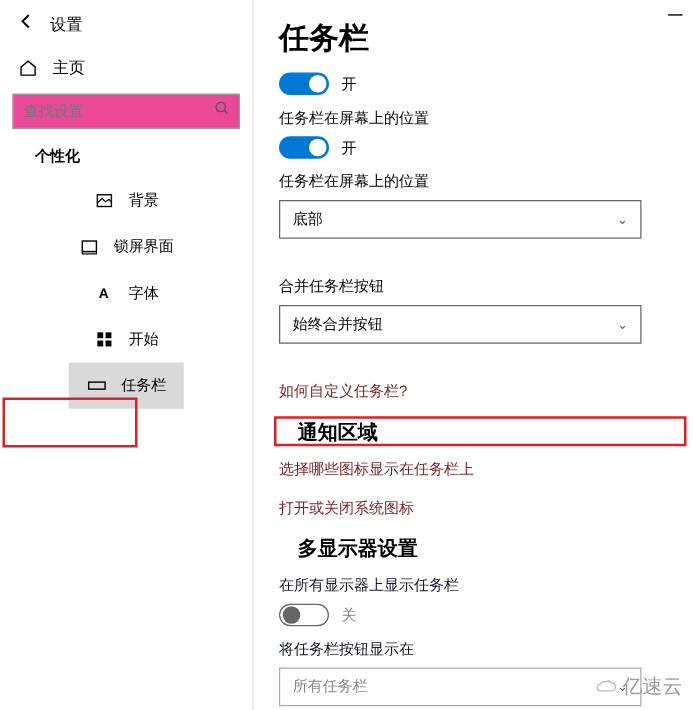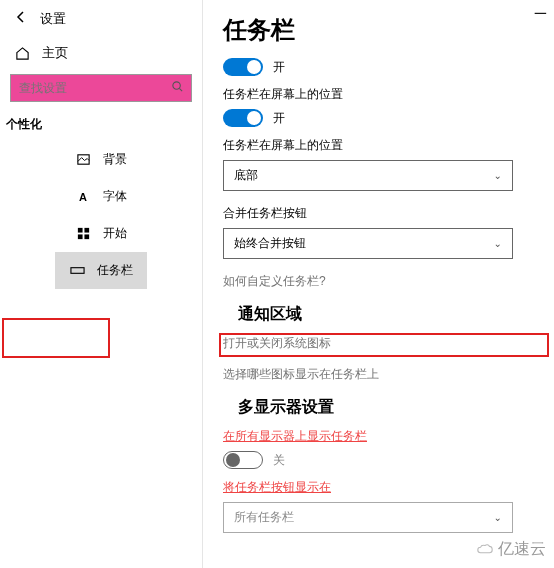--- a/index.html
+++ b/index.html
@@ -6,40 +6,40 @@
     body { width: 554px; height: 568px; background: #fff; display: flex; overflow: hidden; position: relative; }
     .sidebar { width: 203px; height: 100%; border-right: 1px solid #e5e5e5; display: flex; flex-direction: column; }
     .sidebar-header { display: flex; align-items: center; padding: 10px 14px 8px; gap: 12px; }
     .back-btn { cursor: pointer; }
     .title { font-size: 13px; }
     .home-row { display: flex; align-items: center; gap: 12px; padding: 8px 14px; cursor: pointer; }
     .home-row .label { font-size: 13px; text-align: center; }
     .search-wrap { margin: 4px 10px 10px; position: relative; }
     .search-input { width: 100%; padding: 6px 28px 6px 8px; border: 1px solid #999; font-size: 12px; background: #ec4899; }
     .search-icon { position: absolute; right: 8px; top: 50%; transform: translateY(-50%); }
-    .section-label { font-size: 12px; font-weight: bold; padding: 4px 6px 8px; }
+    .section-label { font-size: 12px; font-weight: bold; padding: 4px 28px 8px; }
     .nav-list { display: flex; flex-direction: column; align-items: center; }
     .nav-item { display: flex; align-items: center; gap: 12px; padding: 10px 14px; cursor: pointer; font-size: 12px; }
     .nav-item.active { background: #d9d9d9; }
     .icon-slot { width: 16px; height: 16px; display: flex; align-items: center; justify-content: center; }
     .red-box-sidebar { position: absolute; left: 2px; top: 318px; width: 108px; height: 40px; border: 2px solid #e02020; pointer-events: none; }
     .main { flex: 1; padding: 14px 20px 20px 20px; overflow-y: auto; position: relative; }
     .main h1 { font-size: 24px; font-weight: 600; margin-bottom: 12px; }
     .toggle-row { display: flex; align-items: center; gap: 10px; margin-bottom: 10px; }
     .toggle { width: 40px; height: 18px; border-radius: 9px; position: relative; cursor: pointer; }
     .toggle.on { background: #0078d4; }
     .toggle.off { background: #fff; border: 1px solid #666; }
     .toggle.on::after { content: ""; position: absolute; right: 2px; top: 2px; width: 14px; height: 14px; border-radius: 50%; background: #fff; }
     .toggle.off::after { content: ""; position: absolute; left: 2px; top: 1px; width: 14px; height: 14px; border-radius: 50%; background: #666; }
     .toggle-label { font-size: 12px; }
     .sublabel { font-size: 12px; margin-bottom: 6px; color: #000; }
-    .sublabel.disabled { color: #ef4444; text-decoration: underline; }
-    .dropdown { width: 290px; border: 1px solid #666; padding: 6px 10px; font-size: 12px; display: flex; justify-content: space-between; align-items: center; margin-bottom: 14px; cursor: pointer; }
+    .sublabel.disabled { color: #0f172a; }
+    .dropdown { width: 290px; border: 1px solid #666; padding: 6px 10px; font-size: 12px; display: flex; justify-content: space-between; align-items: center; margin-bottom: 30px; cursor: pointer; }
     .dropdown.disabled { color: #888; border-color: #aaa; cursor: default; }
-    .link { color: #737373; font-size: 12px; cursor: pointer; margin-bottom: 14px; display: block; }
+    .link { color: #7f1d1d; font-size: 12px; cursor: pointer; margin-bottom: 14px; display: block; }
     .section-h { font-size: 16px; font-weight: 600; margin: 10px 15px 10px; }
     .red-box-main { position: absolute; left: 16px; top: 333px; width: 330px; height: 24px; border: 2px solid #e02020; pointer-events: none; }
     .win-controls { position: absolute; top: 4px; right: 8px; display: flex; gap: 18px; }
     .watermark { position: absolute; bottom: 8px; right: 8px; font-size: 16px; color: #999; display: flex; align-items: center; gap: 4px; }
     .chevron { font-size: 10px; color: #555; }
   </style>
 </head>
 <body>
 
 <div class="sidebar">
@@ -71,20 +71,29 @@
   <div class="section-label">个性化</div>
   <div class="nav-list">
     <div class="nav-item">
       <span class="icon-slot">
           <svg width="15" height="15" viewBox="0 0 16 16">
             <rect x="2" y="3" width="12" height="10" stroke="#000" stroke-width="1.2" fill="none"></rect>
             <path d="M2 10 L6 6 L9 9 L12 7 L14 9" stroke="#000" stroke-width="1" fill="none"></path>
           </svg>
         </span>
       <span>背景</span>
+    </div>
+    <div class="nav-item">
+      <span class="icon-slot">
+          <svg width="15" height="15" viewBox="0 0 16 16">
+            <rect x="2" y="3" width="12" height="9" stroke="#000" stroke-width="1.2" fill="none"></rect>
+            <rect x="2" y="12" width="12" height="2" stroke="#000" stroke-width="1" fill="none"></rect>
+          </svg>
+        </span>
+      <span>锁屏界面</span>
     </div>
     <div class="nav-item">
       <span class="icon-slot">
           <span style="font-size:11px;font-weight:bold">A</span>
         </span>
       <span>字体</span>
     </div>
     <div class="nav-item">
       <span class="icon-slot">
           <svg width="15" height="15" viewBox="0 0 16 16">
@@ -129,22 +138,22 @@
 
   <div class="sublabel">合并任务栏按钮</div>
   <div class="dropdown">
     <span>始终合并按钮</span>
     <span class="chevron">⌄</span>
   </div>
 
   <span class="link">如何自定义任务栏?</span>
 
   <div class="section-h">通知区域</div>
+  <span class="link">选择哪些图标显示在任务栏上</span>
   <span class="link">打开或关闭系统图标</span>
-  <span class="link">选择哪些图标显示在任务栏上</span>
 
   <div class="section-h">多显示器设置</div>
   <div class="sublabel disabled">在所有显示器上显示任务栏</div>
   <div class="toggle-row">
     <div class="toggle off"></div>
     <span class="toggle-label" style="color:#888">关</span>
   </div>
 
   <div class="sublabel disabled">将任务栏按钮显示在</div>
   <div class="dropdown disabled">

